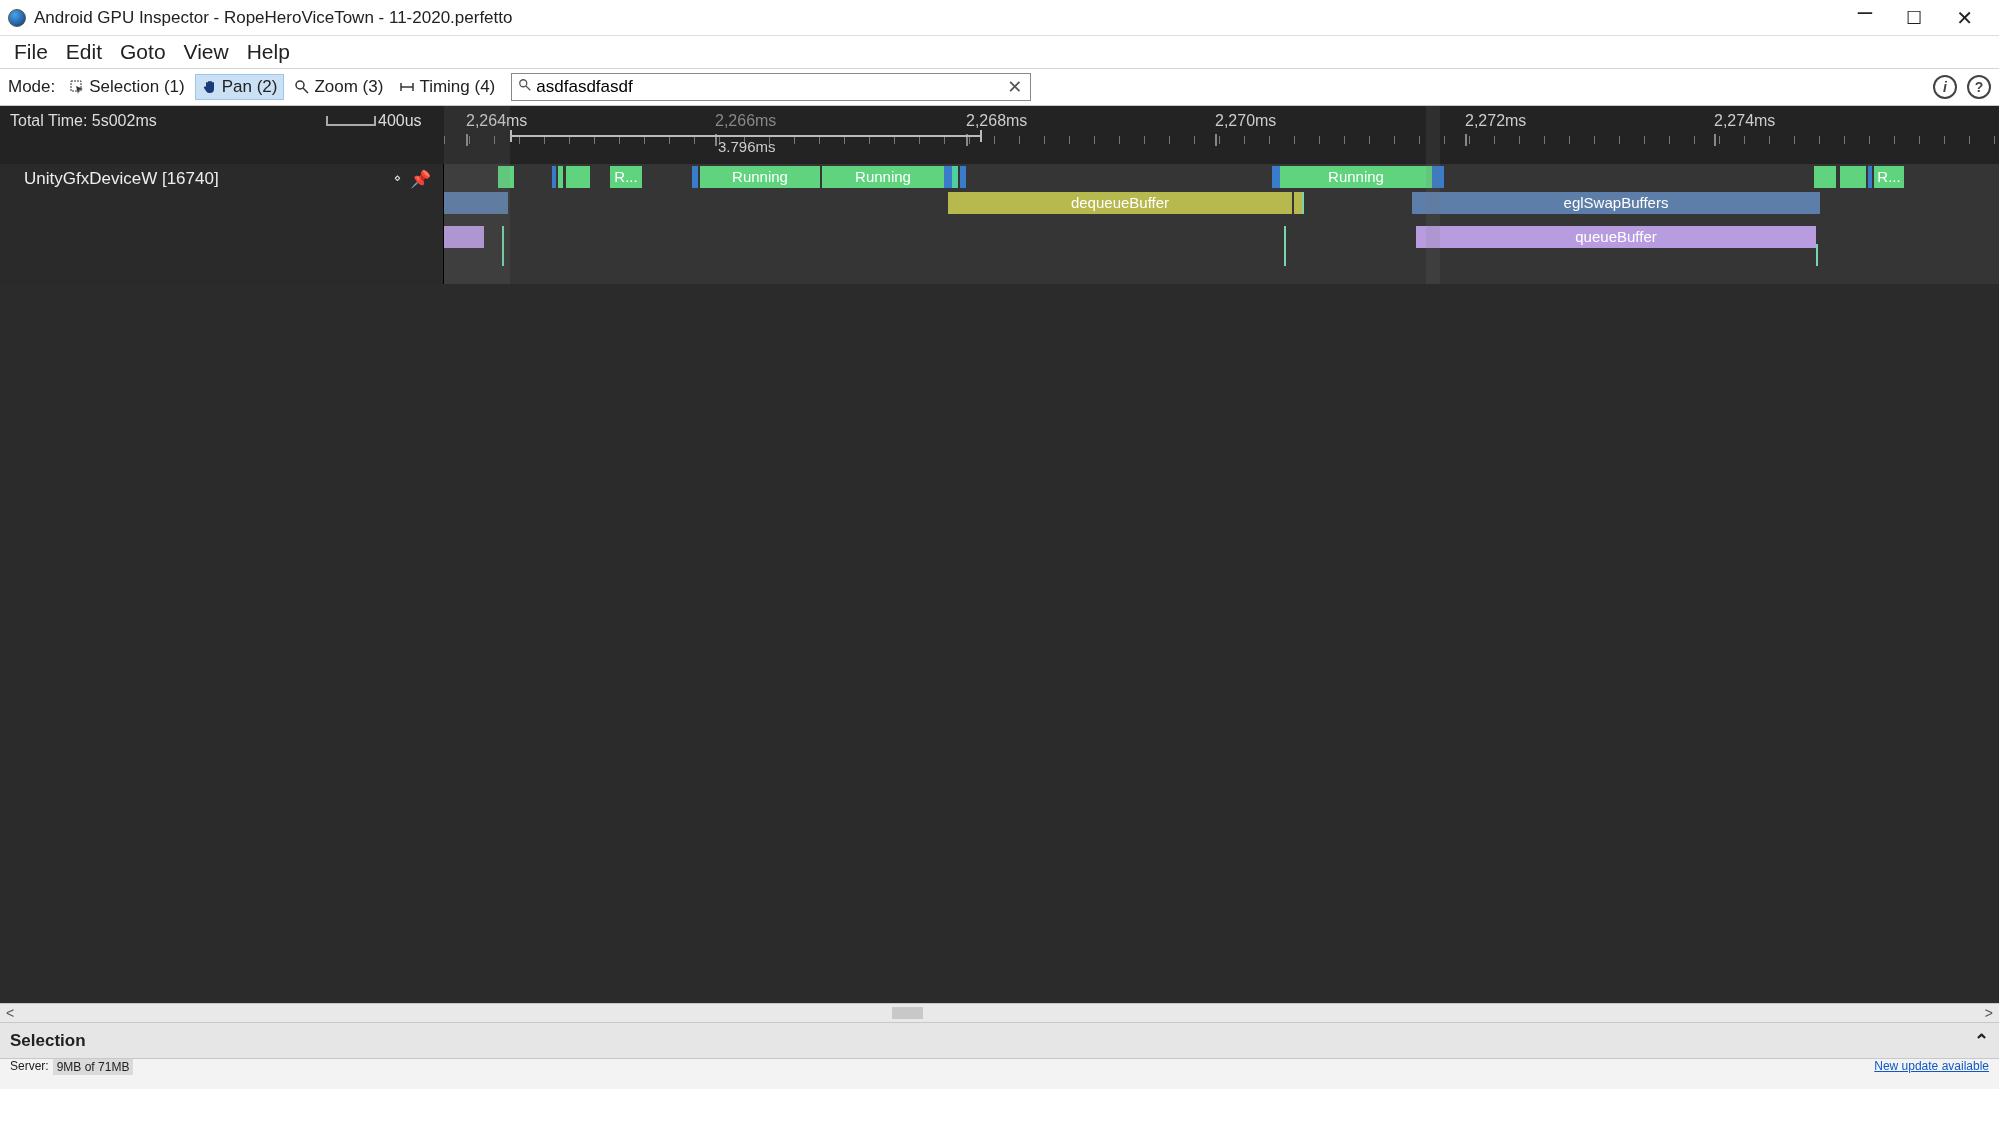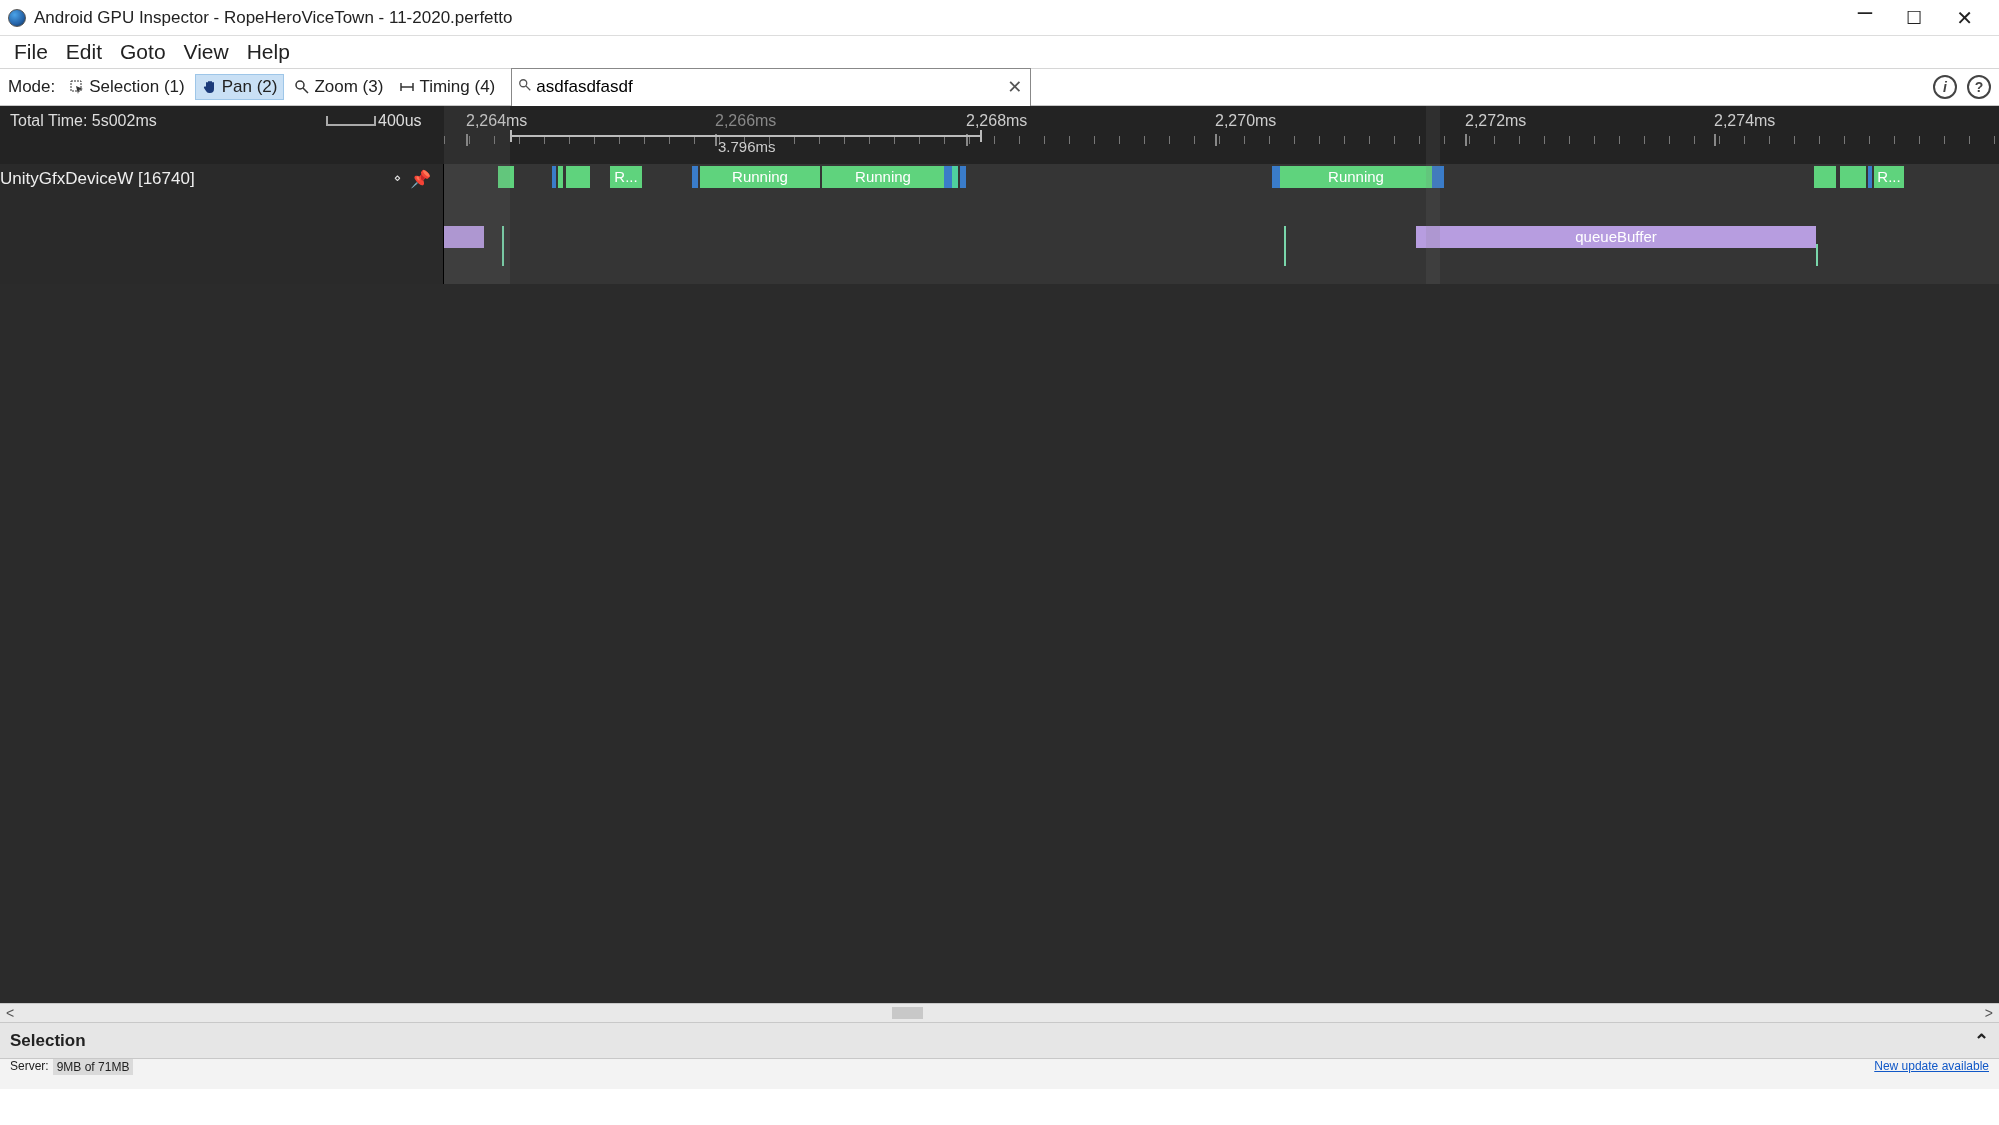--- a/index.html
+++ b/index.html
@@ -16,21 +16,21 @@
   
   .menubar { height: 32px; display: flex; align-items: center; padding-left: 6px; font-size: 21px; color: #222; gap: 2px; }
   .menubar .menu-item { padding: 4px 8px; }
 
   
   .toolbar { height: 38px; background: #fff; border-top: 1px solid #d6d6d6; border-bottom: 1px solid #c8c8c8; display: flex; align-items: center; padding: 0 8px; font-size: 17px; color: #222; gap: 4px; }
   .toolbar .mode-label { margin-right: 4px; }
   .toolbar .mode-btn { display: inline-flex; align-items: center; padding: 2px 6px; gap: 4px; }
   .toolbar .mode-btn.active { background: #c9e0f5; border: 1px solid #9ec6e8; }
   .toolbar .icon { width: 16px; height: 16px; display: inline-block; }
-  .toolbar .search-wrap { margin-left: 6px; display: flex; align-items: center; border: 1px solid #888; height: 39px; width: 520px; padding: 0 6px; background: #fff; }
+  .toolbar .search-wrap { margin-left: 6px; display: flex; align-items: center; border: 1px solid #888; height: 28px; width: 520px; padding: 0 6px; background: #fff; }
   .toolbar .search-wrap input { border: none; outline: none; font-size: 17px; flex: 1; background: transparent; }
   .toolbar .search-wrap .clear-x { color: #555; font-size: 18px; padding: 0 2px; }
   .toolbar .right-icons { margin-left: auto; display: flex; gap: 10px; align-items: center; }
   .toolbar .right-icons .circ { width: 24px; height: 24px; border: 2px solid #444; border-radius: 50%; display: inline-flex; align-items: center; justify-content: center; font-size: 14px; font-weight: bold; color: #444; font-style: italic; }
 
   
   .trace-area { position: relative; height: 897px; background: #1b1b1b; color: #ddd; }
   .sidebar-col { position: absolute; left: 0; top: 0; width: 444px; height: 100%; background: #2a2a2a; border-right: 1px solid #000; }
   .content-col { position: absolute; left: 444px; top: 0; right: 0; height: 100%; background: #353535; }
 
@@ -43,21 +43,21 @@
   .time-header .ticks { position: absolute; left: 444px; right: 0; top: 28px; height: 30px; }
   .time-header .tick-major { position: absolute; top: 0; width: 2px; height: 12px; background: #888; }
   .time-header .tick-minor { position: absolute; top: 2px; width: 1px; height: 8px; background: #777; }
   .time-header .range-bar { position: absolute; top: 29px; height: 2px; background: #bbb; }
   .time-header .range-bar::before, .time-header .range-bar::after { content:''; position:absolute; top:-5px; width:2px; height:12px; background:#bbb; }
   .time-header .range-bar::before { left:0; } .time-header .range-bar::after { right:0; }
   .time-header .range-lbl { position: absolute; top: 32px; font-size: 15px; color: #ccc; }
   .time-header .extra-lbl { position: absolute; top: 6px; font-size: 16px; color: #888; }
 
   
-  .track-header-row { position: absolute; left: 0; top: 58px; width: 444px; height: 30px; display: flex; align-items: center; color: #eee; font-size: 17px; }
+  .track-header-row { position: absolute; left: 0; top: 58px; width: 444px; height: 30px; display: flex; align-items: center; padding-left: 24px; color: #eee; font-size: 17px; }
   .track-header-row .ctrl-icons { margin-left: auto; margin-right: 12px; display: flex; gap: 8px; align-items: center; color: #ddd; }
   .track-header-row .ctrl-icons .caret { font-size: 13px; line-height: 8px; display:flex; flex-direction:column; }
 
   
   .tracks { position: absolute; left: 444px; top: 58px; right: 0; height: 120px; }
   .track-row { position: relative; height: 26px; }
   .slice { position: absolute; top: 2px; height: 22px; color: #fff; font-size: 15px; line-height: 22px; text-align: center; overflow: hidden; white-space: nowrap; }
   .c-green  { background: #5fd37d; color: #fff; }
   .c-green2 { background: #4fcf9e; color: #fff; }
   .c-blue   { background: #3a7cc9; color: #fff; }
@@ -284,20 +284,27 @@
         <div class="slice c-green2" style="left: 508px; width: 6px;"></div>
         <div class="slice c-blue" style="left: 516px; width: 6px;"></div>
         <div class="slice c-blue" style="left: 828px; width: 8px;"></div>
         <div class="slice c-green" style="left: 836px; width: 152px;">Running</div>
         <div class="slice c-blue" style="left: 988px; width: 12px;"></div>
         <div class="slice c-green" style="left: 1370px; width: 22px;"></div>
         <div class="slice c-green" style="left: 1396px; width: 26px;"></div>
         <div class="slice c-blue" style="left: 1424px; width: 4px;"></div>
         <div class="slice c-green" style="left: 1430px; width: 30px;">R...</div>
       </div>
+      <div class="track-row" style="top: 26px; position: absolute; left: 0px; right: 0px;">
+        <div class="slice c-steel" style="left: 0px; width: 64px;"></div>
+        <div class="slice c-olive" style="left: 504px; width: 344px;">dequeueBuffer</div>
+        <div class="slice c-olive" style="left: 850px; width: 8px;"></div>
+        <div class="slice c-steel" style="left: 968px; width: 408px;">eglSwapBuffers</div>
+        <div class="thin-mark" style="left: 858px;"></div>
+      </div>
       <div class="track-row" style="top: 60px; position: absolute; left: 0px; right: 0px;">
         <div class="slice c-lav" style="left: 0px; width: 40px;"></div>
         <div class="slice c-lav" style="left: 972px; width: 400px;">queueBuffer</div>
         <div class="thin-mark" style="left: 58px;"></div>
         <div class="thin-mark" style="left: 840px;"></div>
       </div>
       <div class="track-row" style="top: 78px; position: absolute; left: 0px; right: 0px;">
         <div class="thin-mark" style="left: 58px;"></div>
         <div class="thin-mark" style="left: 840px;"></div>
         <div class="thin-mark" style="left: 1372px;"></div>

